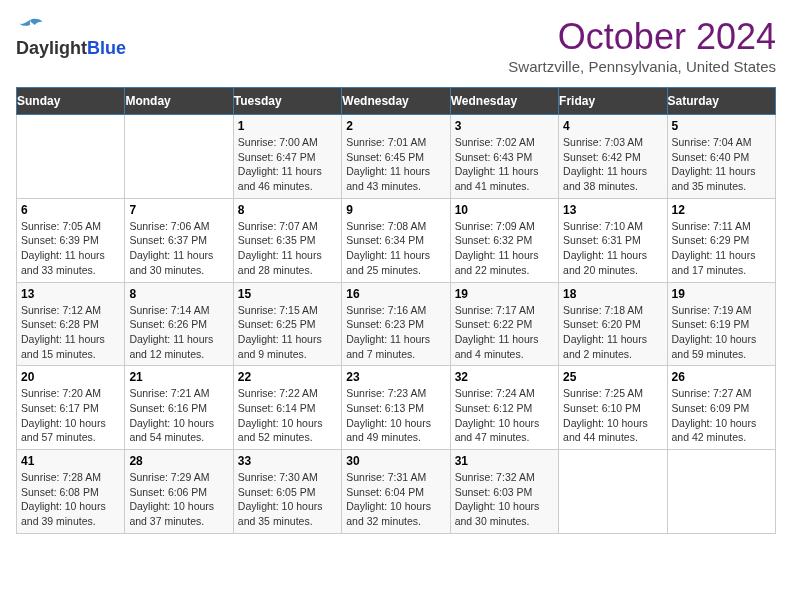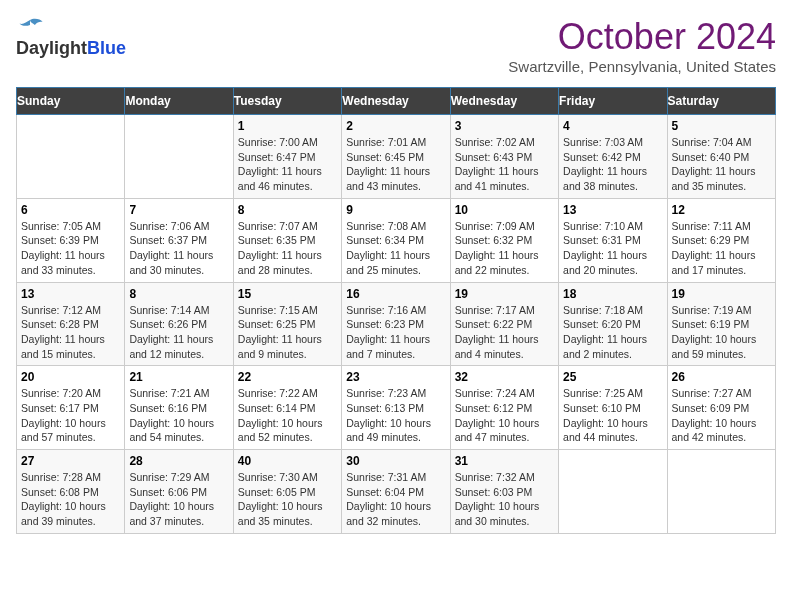--- a/index.html
+++ b/index.html
@@ -233,29 +233,29 @@
           <span class="day-number">25</span>
           <div class="day-info">Sunrise: 7:25 AM<br>Sunset: 6:10 PM<br>Daylight: 10 hours and 44 minutes.</div>
         </td>
         <td>
           <span class="day-number">26</span>
           <div class="day-info">Sunrise: 7:27 AM<br>Sunset: 6:09 PM<br>Daylight: 10 hours and 42 minutes.</div>
         </td>
       </tr>
       <tr>
         <td>
-          <span class="day-number">27</span>
+          <span class="day-number">41</span>
           <div class="day-info">Sunrise: 7:28 AM<br>Sunset: 6:08 PM<br>Daylight: 10 hours and 39 minutes.</div>
         </td>
         <td>
           <span class="day-number">28</span>
           <div class="day-info">Sunrise: 7:29 AM<br>Sunset: 6:06 PM<br>Daylight: 10 hours and 37 minutes.</div>
         </td>
         <td>
-          <span class="day-number">40</span>
+          <span class="day-number">33</span>
           <div class="day-info">Sunrise: 7:30 AM<br>Sunset: 6:05 PM<br>Daylight: 10 hours and 35 minutes.</div>
         </td>
         <td>
           <span class="day-number">30</span>
           <div class="day-info">Sunrise: 7:31 AM<br>Sunset: 6:04 PM<br>Daylight: 10 hours and 32 minutes.</div>
         </td>
         <td>
           <span class="day-number">31</span>
           <div class="day-info">Sunrise: 7:32 AM<br>Sunset: 6:03 PM<br>Daylight: 10 hours and 30 minutes.</div>
         </td>

